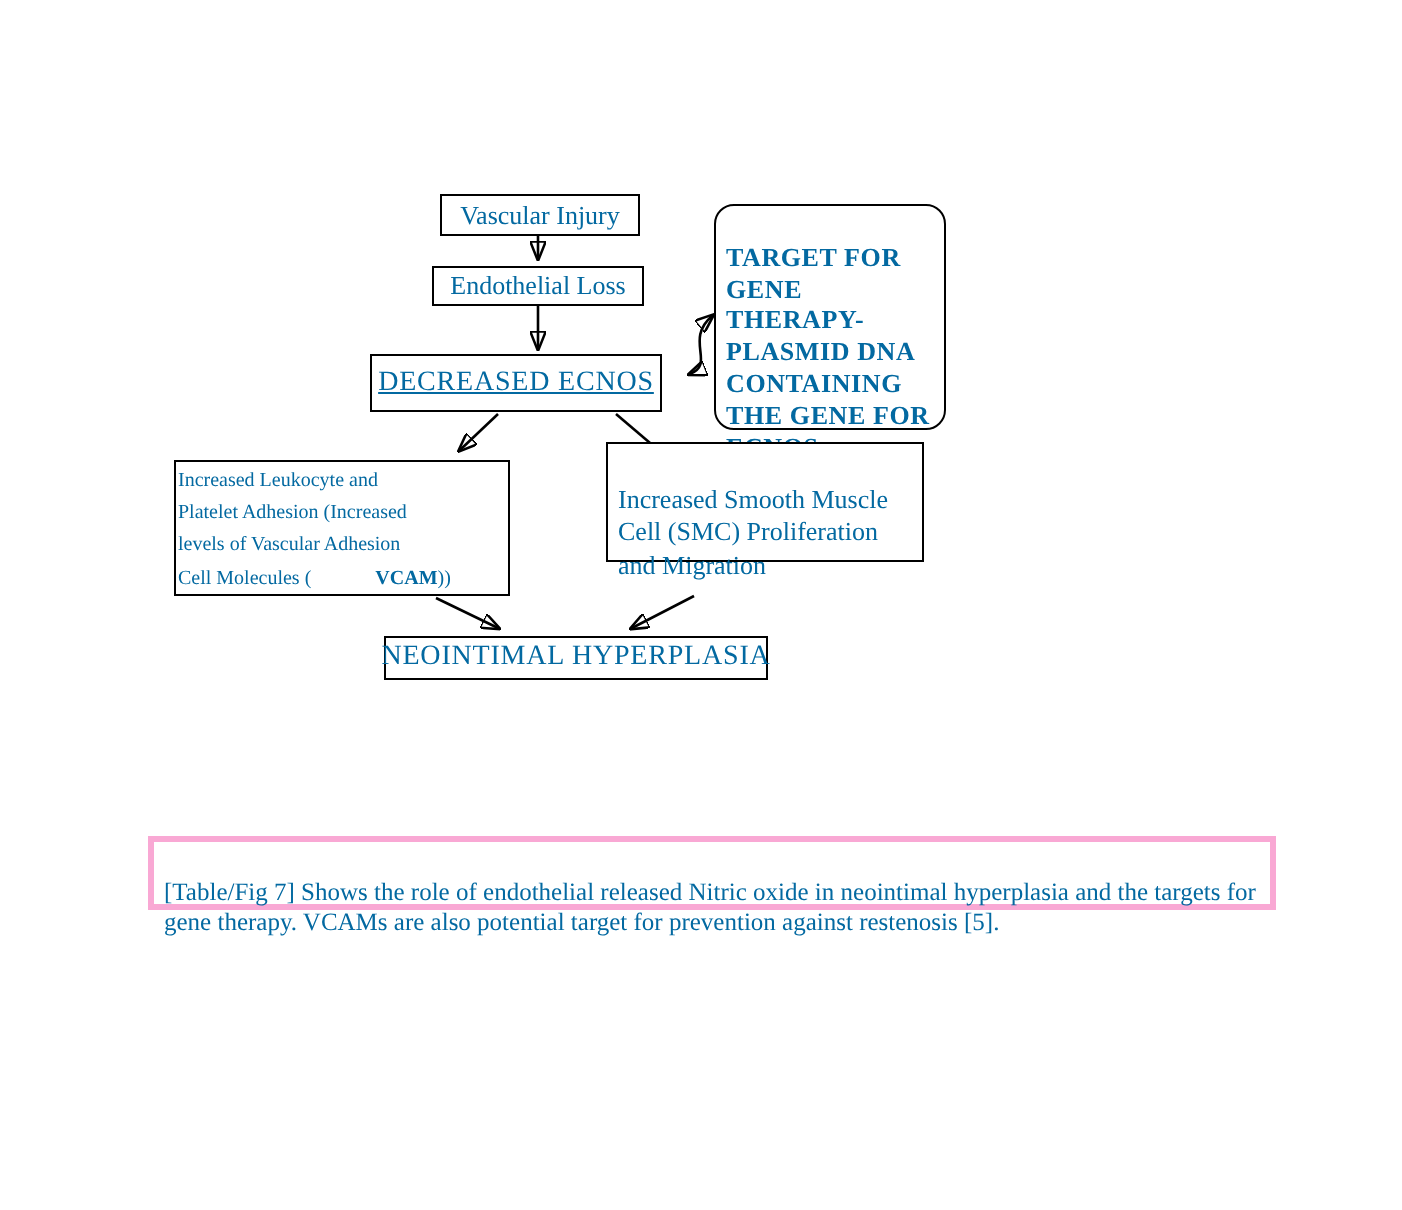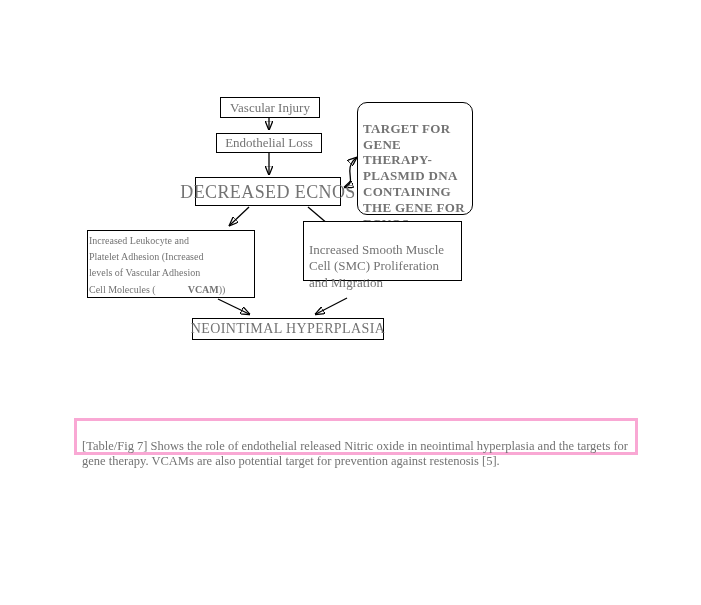--- a/index.html
+++ b/index.html
@@ -6,41 +6,41 @@
     margin: 0;
     padding: 0;
     background: #ffffff;
   }
   .screen {
     position: relative;
     width: 701px;
     height: 486px;
     background: #ffffff;
     font-family: "Liberation Serif", "DejaVu Serif", serif;
-    color: #737373;
+    color: #0369a1;
     overflow: hidden;
   }
   .node {
     position: absolute;
     box-sizing: border-box;
     border: 1px solid #000000;
     background: #ffffff;
     white-space: pre-line;
     line-height: 16px;
   }
   .node.centered {
     display: flex;
     align-items: center;
     justify-content: center;
     text-align: center;
     white-space: nowrap;
   }
   .node-vascular-injury   { left: 220px; top: 97px;  width: 100px; height: 21px; font-size: 13px; }
   .node-endothelial-loss  { left: 216px; top: 133px; width: 106px; height: 20px; font-size: 13px; }
-  .node-decreased-ecnos   { left: 195px; top: 177px; width: 146px; height: 29px; font-size: 18px; letter-spacing: 0.4px; }
+  .node-decreased-ecnos   { left: 185px; top: 177px; width: 146px; height: 29px; font-size: 14px; letter-spacing: 0.4px; text-decoration: underline; }
   .node-gene-target       { left: 357px; top: 102px; width: 116px; height: 113px; font-size: 13px; font-weight: bold; line-height: 15.8px; padding: 2px 3px 0 5px; letter-spacing: 0.3px; border-radius: 10px; }
   .node-leukocyte         { left: 87px;  top: 230px; width: 168px; height: 68px; font-size: 10px; line-height: 16.2px; padding: 2px 4px 0 1px; }
   .node-smc               { left: 303px; top: 221px; width: 159px; height: 60px; font-size: 13px; line-height: 16.5px; padding: 3px 4px 0 5px; }
   .node-neointimal        { left: 192px; top: 318px; width: 192px; height: 22px; font-size: 14px; letter-spacing: 0.4px; }
   .caption-box {
     position: absolute;
     box-sizing: border-box;
     left: 74px; top: 418px; width: 564px; height: 37px;
     border: 3px solid #f9a8d4;
     font-size: 12.5px;

